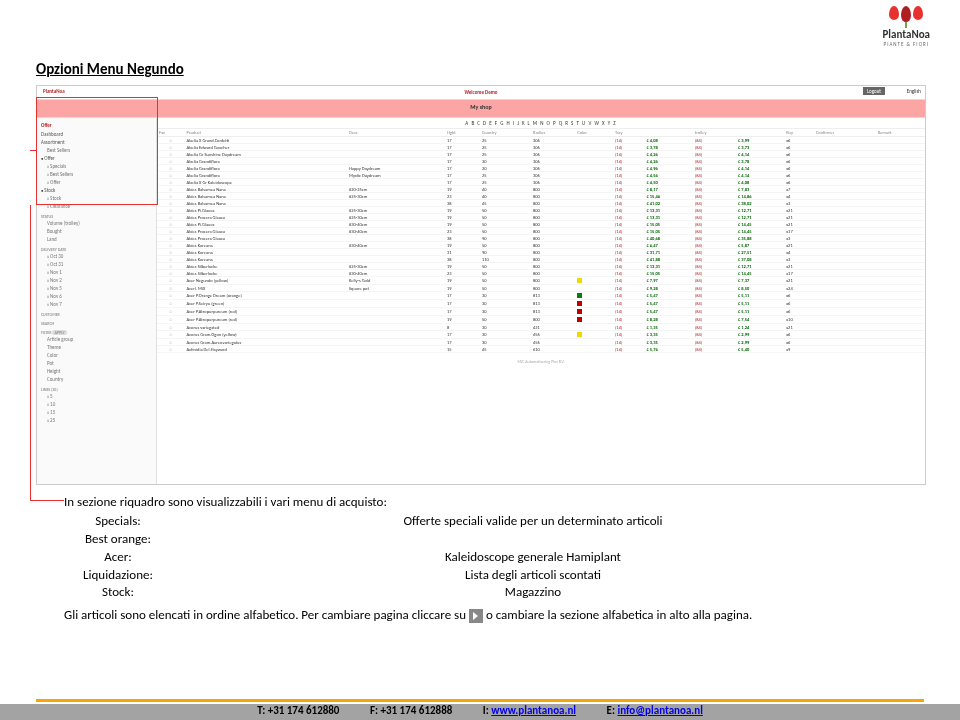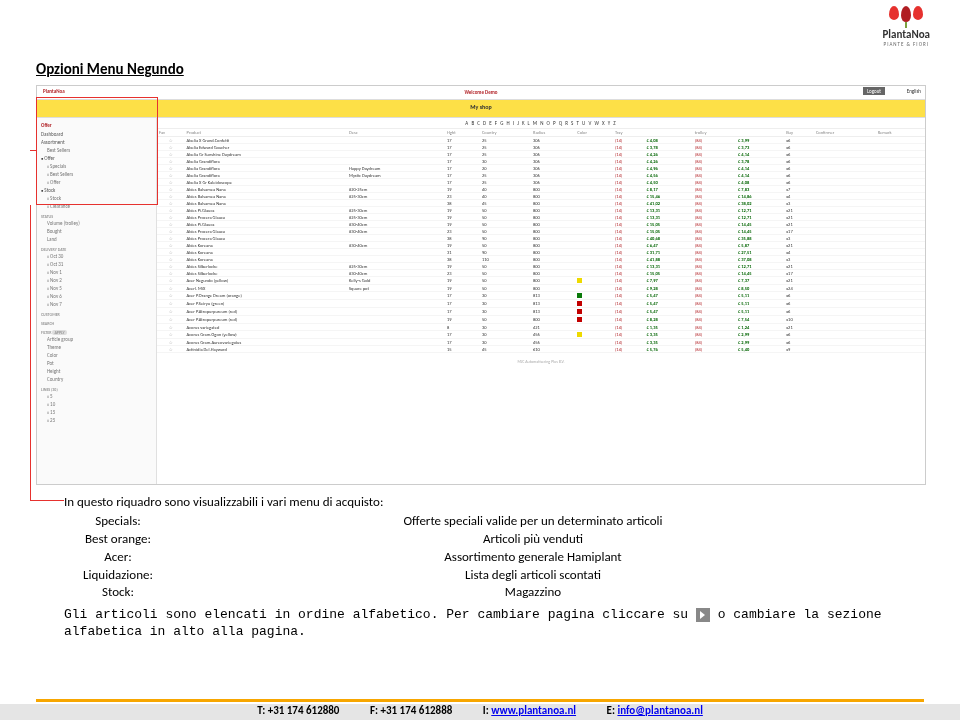--- a/index.html
+++ b/index.html
@@ -11,21 +11,21 @@
   .logo-topright .stem { width: 2px; height: 6px; background: #7ba03f; }
   .logo-topright .txt { font-size: 11px; font-weight: bold; color: #333; }
   .logo-topright .sub { font-size: 5px; color: #666; letter-spacing: 1px; }
   .page-title { position: absolute; top: 60px; left: 36px; font-size: 15px; font-weight: bold; text-decoration: underline; }
   .screenshot-box { position: absolute; top: 85px; left: 36px; width: 890px; height: 400px; border: 1px solid #ccc; overflow: hidden; font-size: 5px; background: #fff; }
   .ss-topbar { height: 14px; background: #fff; border-bottom: 1px solid #ddd; position: relative; }
   .ss-logo { position: absolute; left: 6px; top: 2px; font-size: 5px; color: #b01e23; font-weight: bold; }
   .ss-welcome { position: absolute; left: 50%; transform: translateX(-50%); top: 3px; color: #b01e23; font-size: 5px; font-weight: bold; }
   .ss-logout { position: absolute; right: 40px; top: 1px; background: #666; color: #fff; padding: 1px 4px; font-size: 5px; }
   .ss-lang { position: absolute; right: 4px; top: 2px; font-size: 5px; color: #333; }
-  .ss-header2 { height: 18px; background: #fde047; border-bottom: 1px solid #ddd; position: relative; }
+  .ss-header2 { height: 18px; background: #fca5a5; border-bottom: 1px solid #ddd; position: relative; }
   .ss-myshop { position: absolute; left: 50%; transform: translateX(-50%); top: 3px; font-size: 6px; font-weight: bold; color: #333; }
   .ss-body { display: flex; height: 368px; }
   .ss-sidebar { width: 120px; background: #fafafa; border-right: 1px solid #e0e0e0; padding: 4px; font-size: 5px; color: #333; overflow: hidden; }
   .ss-offer-lbl { font-weight: bold; color: #b01e23; margin-bottom: 2px; }
   .ss-side-item { padding: 1px 0; color: #555; }
   .ss-side-sub { padding: 1px 0 1px 6px; color: #777; }
   .ss-side-check::before { content: '○ '; font-size: 4px; }
   .ss-side-checked::before { content: '● '; font-size: 4px; color: #333; }
   .ss-side-head { font-weight: bold; margin-top: 4px; color: #999; font-size: 4px; text-transform: uppercase; }
   .ss-content { flex: 1; overflow: hidden; }
@@ -39,25 +39,25 @@
   .ss-table td.trolley { color: #b01e23; }
   .dot-y { display: inline-block; width: 5px; height: 5px; background: #eeda00; }
   .dot-g { display: inline-block; width: 5px; height: 5px; background: #0a7a0a; }
   .dot-r { display: inline-block; width: 5px; height: 5px; background: #c20000; }
   .red-highlight { position: absolute; border: 1.5px solid #e6312e; pointer-events: none; }
   .rh1 { top: 97px; left: 36px; width: 122px; height: 108px; }
   .text-block { position: absolute; top: 494px; left: 64px; width: 830px; font-size: 13px; line-height: 1.3; }
   .text-block .line { display: flex; margin-bottom: 1px; text-align: center; }
   .text-block .k { width: 108px; }
   .text-block .v { flex: 1; }
-  .text-sentence { margin-top: 6px; font-family: Liberation Mono, monospace; }
+  .text-sentence { margin-top: 6px; }
   .arrow-btn { display: inline-block; width: 14px; height: 14px; background: #888; vertical-align: middle; position: relative; }
   .arrow-btn::after { content: ''; position: absolute; left: 4px; top: 3px; width: 0; height: 0; border-top: 4px solid transparent; border-bottom: 4px solid transparent; border-left: 5px solid #fff; }
   .bottom-bar { position: absolute; bottom: 18px; left: 36px; right: 36px; height: 3px; background: #f7a600; }
-  .footer { position: absolute; bottom: 0; left: 0; right: 0; height: 16px; background: #e5e5e5; text-align: center; font-size: 11px; color: #000; padding-top: 0; }
+  .footer { position: absolute; bottom: 0; left: 0; right: 0; height: 16px; background: #a3a3a3; text-align: center; font-size: 11px; color: #000; padding-top: 0; }
   .footer a { color: #0000ee; text-decoration: underline; }
   .footer .sep { display: inline-block; width: 28px; }
   .connector-line { position: absolute; border-left: 1.5px solid #e6312e; }
   .connector-h { position: absolute; border-top: 1.5px solid #e6312e; }
 </style>
 </head>
 <body>
 
 <div class="logo-topright">
   <div class="mark">
@@ -631,33 +631,32 @@
   </div>
 </div>
 
 <div class="red-highlight rh1"></div>
 
 <div class="connector-line" style="top:205px;left:30px;height:295px"></div>
 <div class="connector-h" style="top:150px;left:30px;width:6px"></div>
 <div class="connector-h" style="top:500px;left:30px;width:34px"></div>
 
 <div class="text-block">
-  <div style="margin-bottom:2px">In questo riquadro sono visualizzabili i vari menu di acquisto:</div>
+  <div style="margin-bottom:2px">In sezione riquadro sono visualizzabili i vari menu di acquisto:</div>
   <div id="def-lines">
       <div class="line">
         <span class="k">Specials:</span>
         <span class="v">Offerte speciali valide per  un determinato articoli</span>
       </div>
       <div class="line">
         <span class="k">Best orange:</span>
-        <span class="v">Articoli più venduti</span>
       </div>
       <div class="line">
         <span class="k">Acer:</span>
-        <span class="v">Assortimento generale Hamiplant</span>
+        <span class="v">Kaleidoscope generale Hamiplant</span>
       </div>
       <div class="line">
         <span class="k">Liquidazione:</span>
         <span class="v">Lista degli articoli scontati</span>
       </div>
       <div class="line">
         <span class="k">Stock:</span>
         <span class="v">Magazzino</span>
       </div>
     </div>

